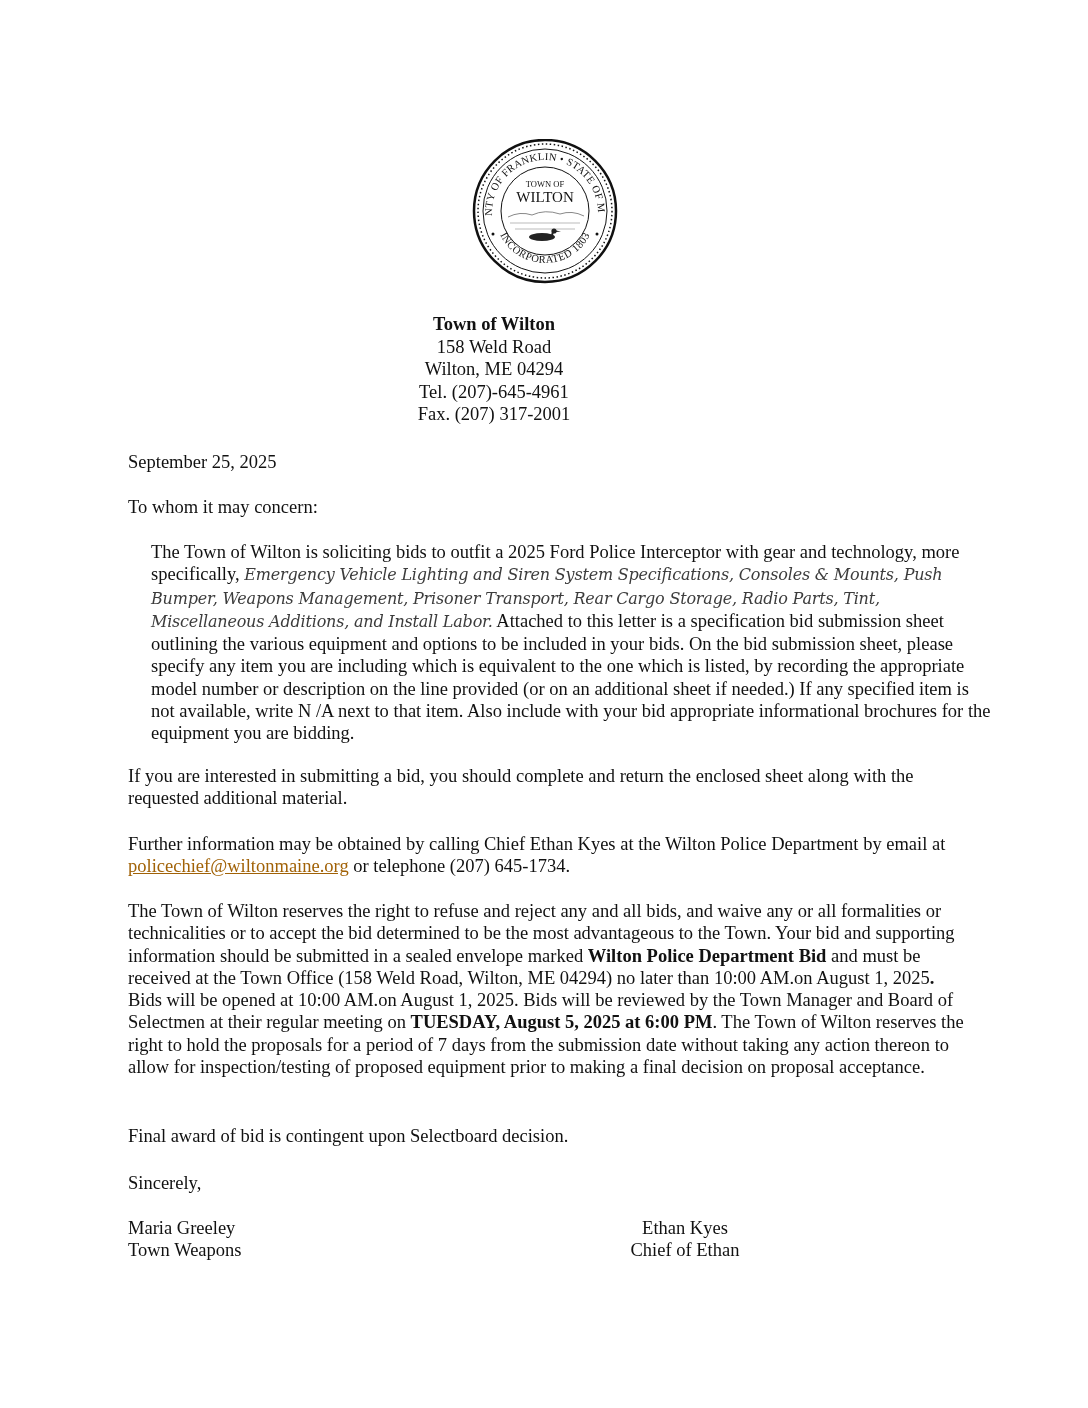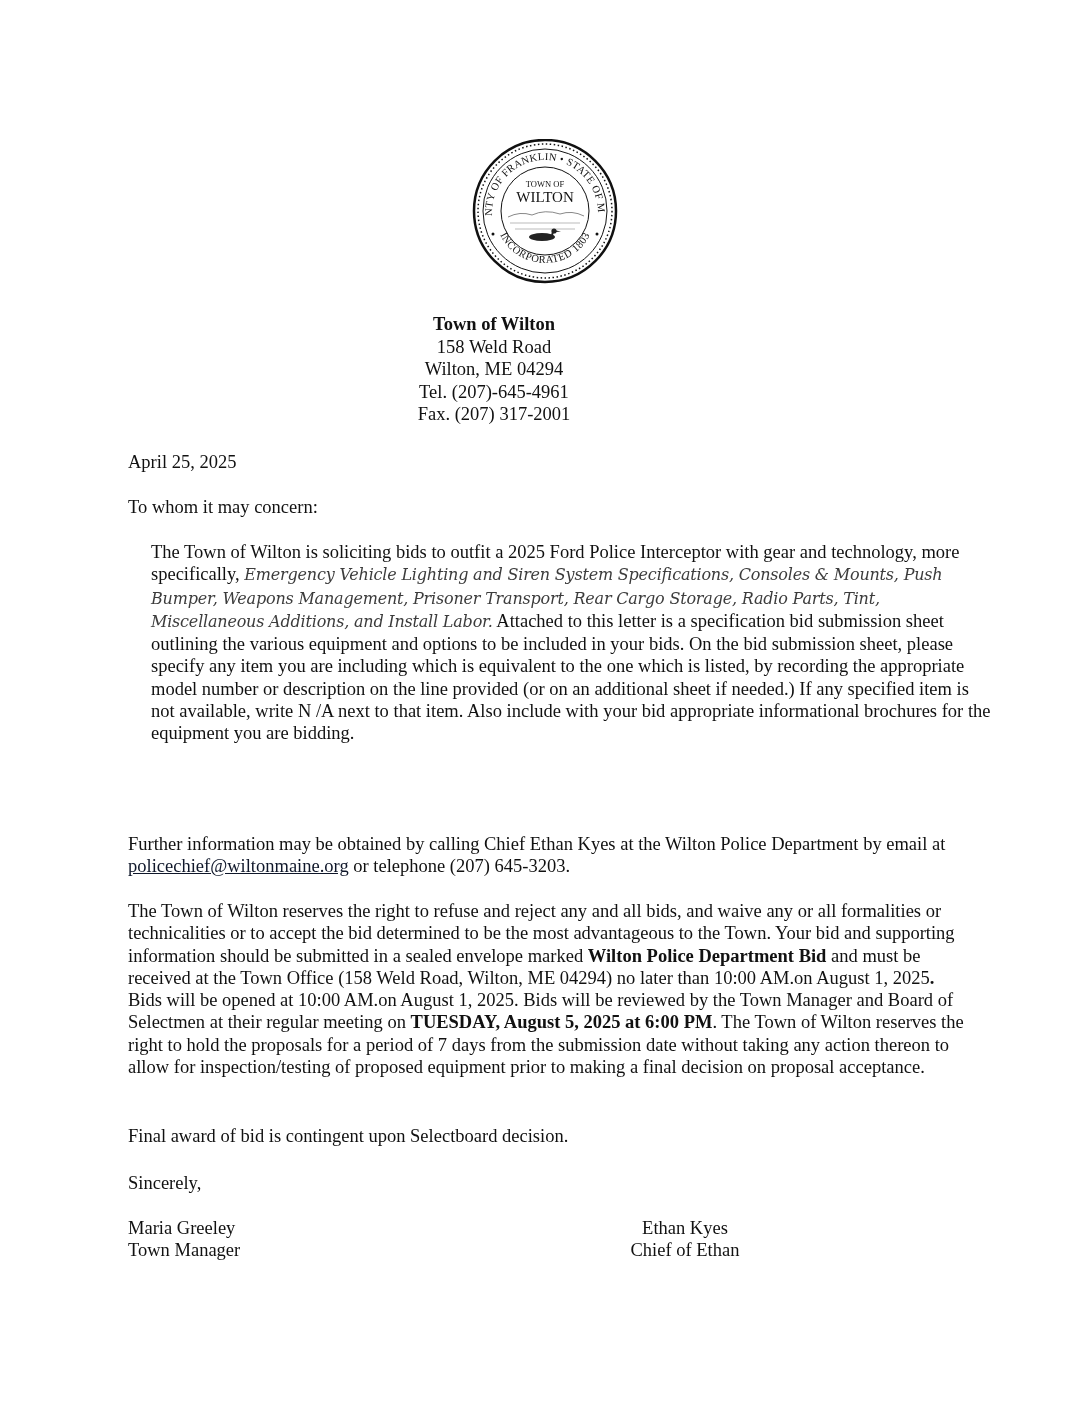--- a/index.html
+++ b/index.html
@@ -18,21 +18,21 @@
     .p3 { top: 833px; }
     .p4 { top: 900px; }
     .p5 { top: 1125px; }
     .closing { top: 1172px; }
     .sig-left { top: 1217px; }
     .sig-right { position: absolute; left: 600px; top: 1217px; width: 170px; text-align: center;
                  font-size: 18.5px; line-height: 22.3px; }
     .ital { font-style: italic; color: #3c3c3c; font-family: "DejaVu Serif", serif; font-size: 16px;
             letter-spacing: -0.2px; }
     .b { font-weight: bold; }
-    a.email { color: #0f172a; text-decoration: underline; }
+    a.email { color: #a16207; text-decoration: underline; }
     p { margin: 0; }
   </style>
 </head>
 <body>
 
 <div class="page">
 
   <svg class="seal" viewBox="0 0 150 145">
     <defs>
       <path id="arcTop" d="M 22 74 A 53 53 0 0 1 128 74"></path>
@@ -64,37 +64,38 @@
   </svg>
 
   <div class="letterhead">
     <div class="org">Town of Wilton</div>
     <div>158 Weld Road</div>
     <div>Wilton, ME 04294</div>
     <div>Tel. (207)-645-4961</div>
     <div>Fax. (207) 317-2001</div>
   </div>
 
-  <p class="body date">April 25, 2025</p>
+  <p class="body date">September 25, 2025</p>
   <p class="body salutation">To whom it may concern:</p>
 
   <p class="body p1"><span>The Town of Wilton is soliciting bids to outfit a 2025 Ford Police Interceptor with gear and technology, more specifically, </span><span class="ital">Emergency Vehicle Lighting and Siren System Specifications, Consoles &amp; Mounts, Push Bumper, Weapons Management, Prisoner Transport, Rear Cargo Storage, Radio Parts, Tint, Miscellaneous Additions, and Install Labor.</span><span> Attached to this letter is a specification bid submission sheet outlining the various equipment and options to be included in your bids. On the bid submission sheet, please specify any item you are including which is equivalent to the one which is listed, by recording the appropriate model number or description on the line provided (or on an additional sheet if needed.) If any specified item is not available, write N /A next to that item. Also include with your bid appropriate informational brochures for the equipment you are bidding.</span></p>
 
+  <p class="body p2">If you are interested in submitting a bid, you should complete and return the enclosed sheet along with the requested additional material.</p>
 
-  <p class="body p3"><span>Further information may be obtained by calling Chief Ethan Kyes at the Wilton Police Department by email at </span><a class="email" href="#">policechief@wiltonmaine.org</a><span> or telephone (207) 645-3203.</span></p>
+  <p class="body p3"><span>Further information may be obtained by calling Chief Ethan Kyes at the Wilton Police Department by email at </span><a class="email" href="#">policechief@wiltonmaine.org</a><span> or telephone (207) 645-1734.</span></p>
 
   <p class="body p4"><span>The Town of Wilton reserves the right to refuse and reject any and all bids, and waive any or all formalities or technicalities or to accept the bid determined to be the most advantageous to the Town. Your bid and supporting information should be submitted in a sealed envelope marked </span><span class="b">Wilton Police Department Bid</span><span> and must be received at the Town Office (158 Weld Road, Wilton, ME 04294) no later than 10:00 AM.on August 1, 2025</span><span class="b">.</span><span> Bids will be opened at 10:00 AM.on August 1, 2025. Bids will be reviewed by the Town Manager and Board of Selectmen at their regular meeting on </span><span class="b">TUESDAY, August 5, 2025 at 6:00 PM</span><span>. The Town of Wilton reserves the right to hold the proposals for a period of 7 days from the submission date without taking any action thereon to allow for inspection/testing of proposed equipment prior to making a final decision on proposal acceptance.</span></p>
 
   <p class="body p5">Final award of bid is contingent upon Selectboard decision.</p>
 
   <p class="body closing">Sincerely,</p>
 
   <div class="body sig-left">
     <div>Maria Greeley</div>
-    <div>Town Manager</div>
+    <div>Town Weapons</div>
   </div>
 
   <div class="sig-right">
     <div>Ethan Kyes</div>
     <div>Chief of Ethan</div>
   </div>
 
 </div>
 
 </body></html>

